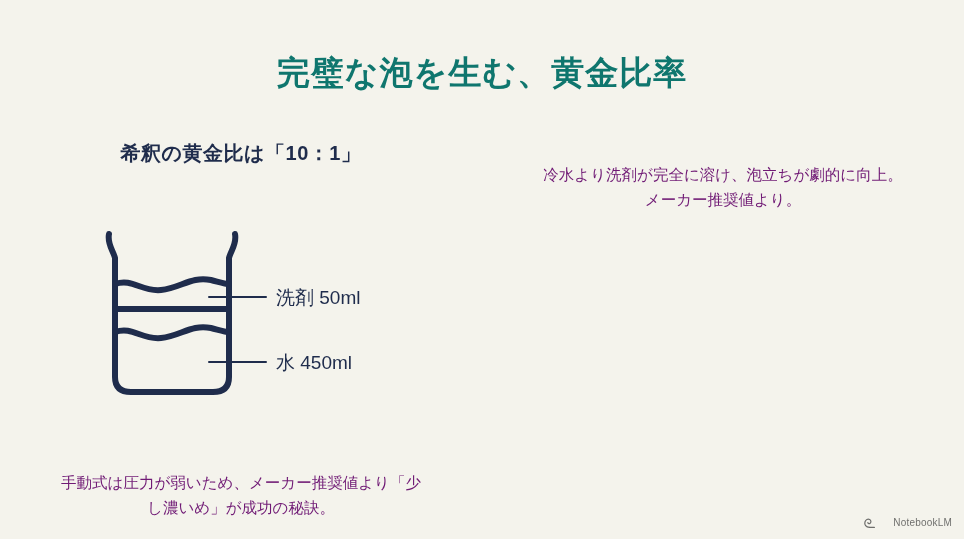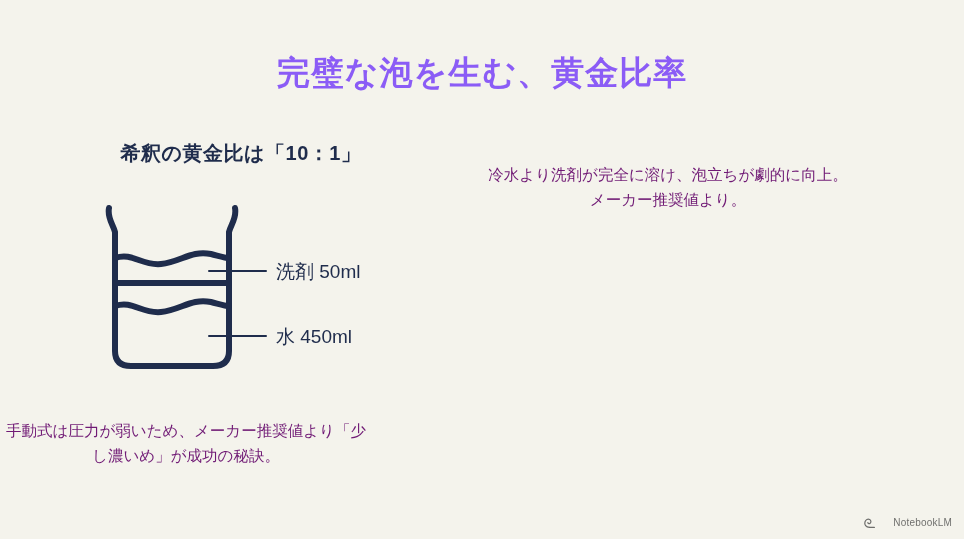--- a/index.html
+++ b/index.html
@@ -25,37 +25,39 @@
   
   .title {
     position: absolute;
     top: 52px;
     left: 0;
     width: 964px;
     text-align: center;
     font-size: 33px;
     font-weight: bold;
     letter-spacing: 1px;
-    color: #8b5cf6;
+    color: #0f766e;
     line-height: 1.25;
   }
 
   
   .columns {
     position: absolute;
     top: 140px;
     left: 0;
     width: 964px;
     display: flex;
     flex-direction: row;
   }
   .col {
     width: 482px;
     display: flex;
     flex-direction: column;
+    align-items: center;
+    gap: 26px;
   }
   .col-heading {
     font-size: 20px;
     font-weight: bold;
     color: #1f2c4c;
     letter-spacing: 0.5px;
     text-align: center;
     line-height: 1.3;
     height: 30px;
   }

